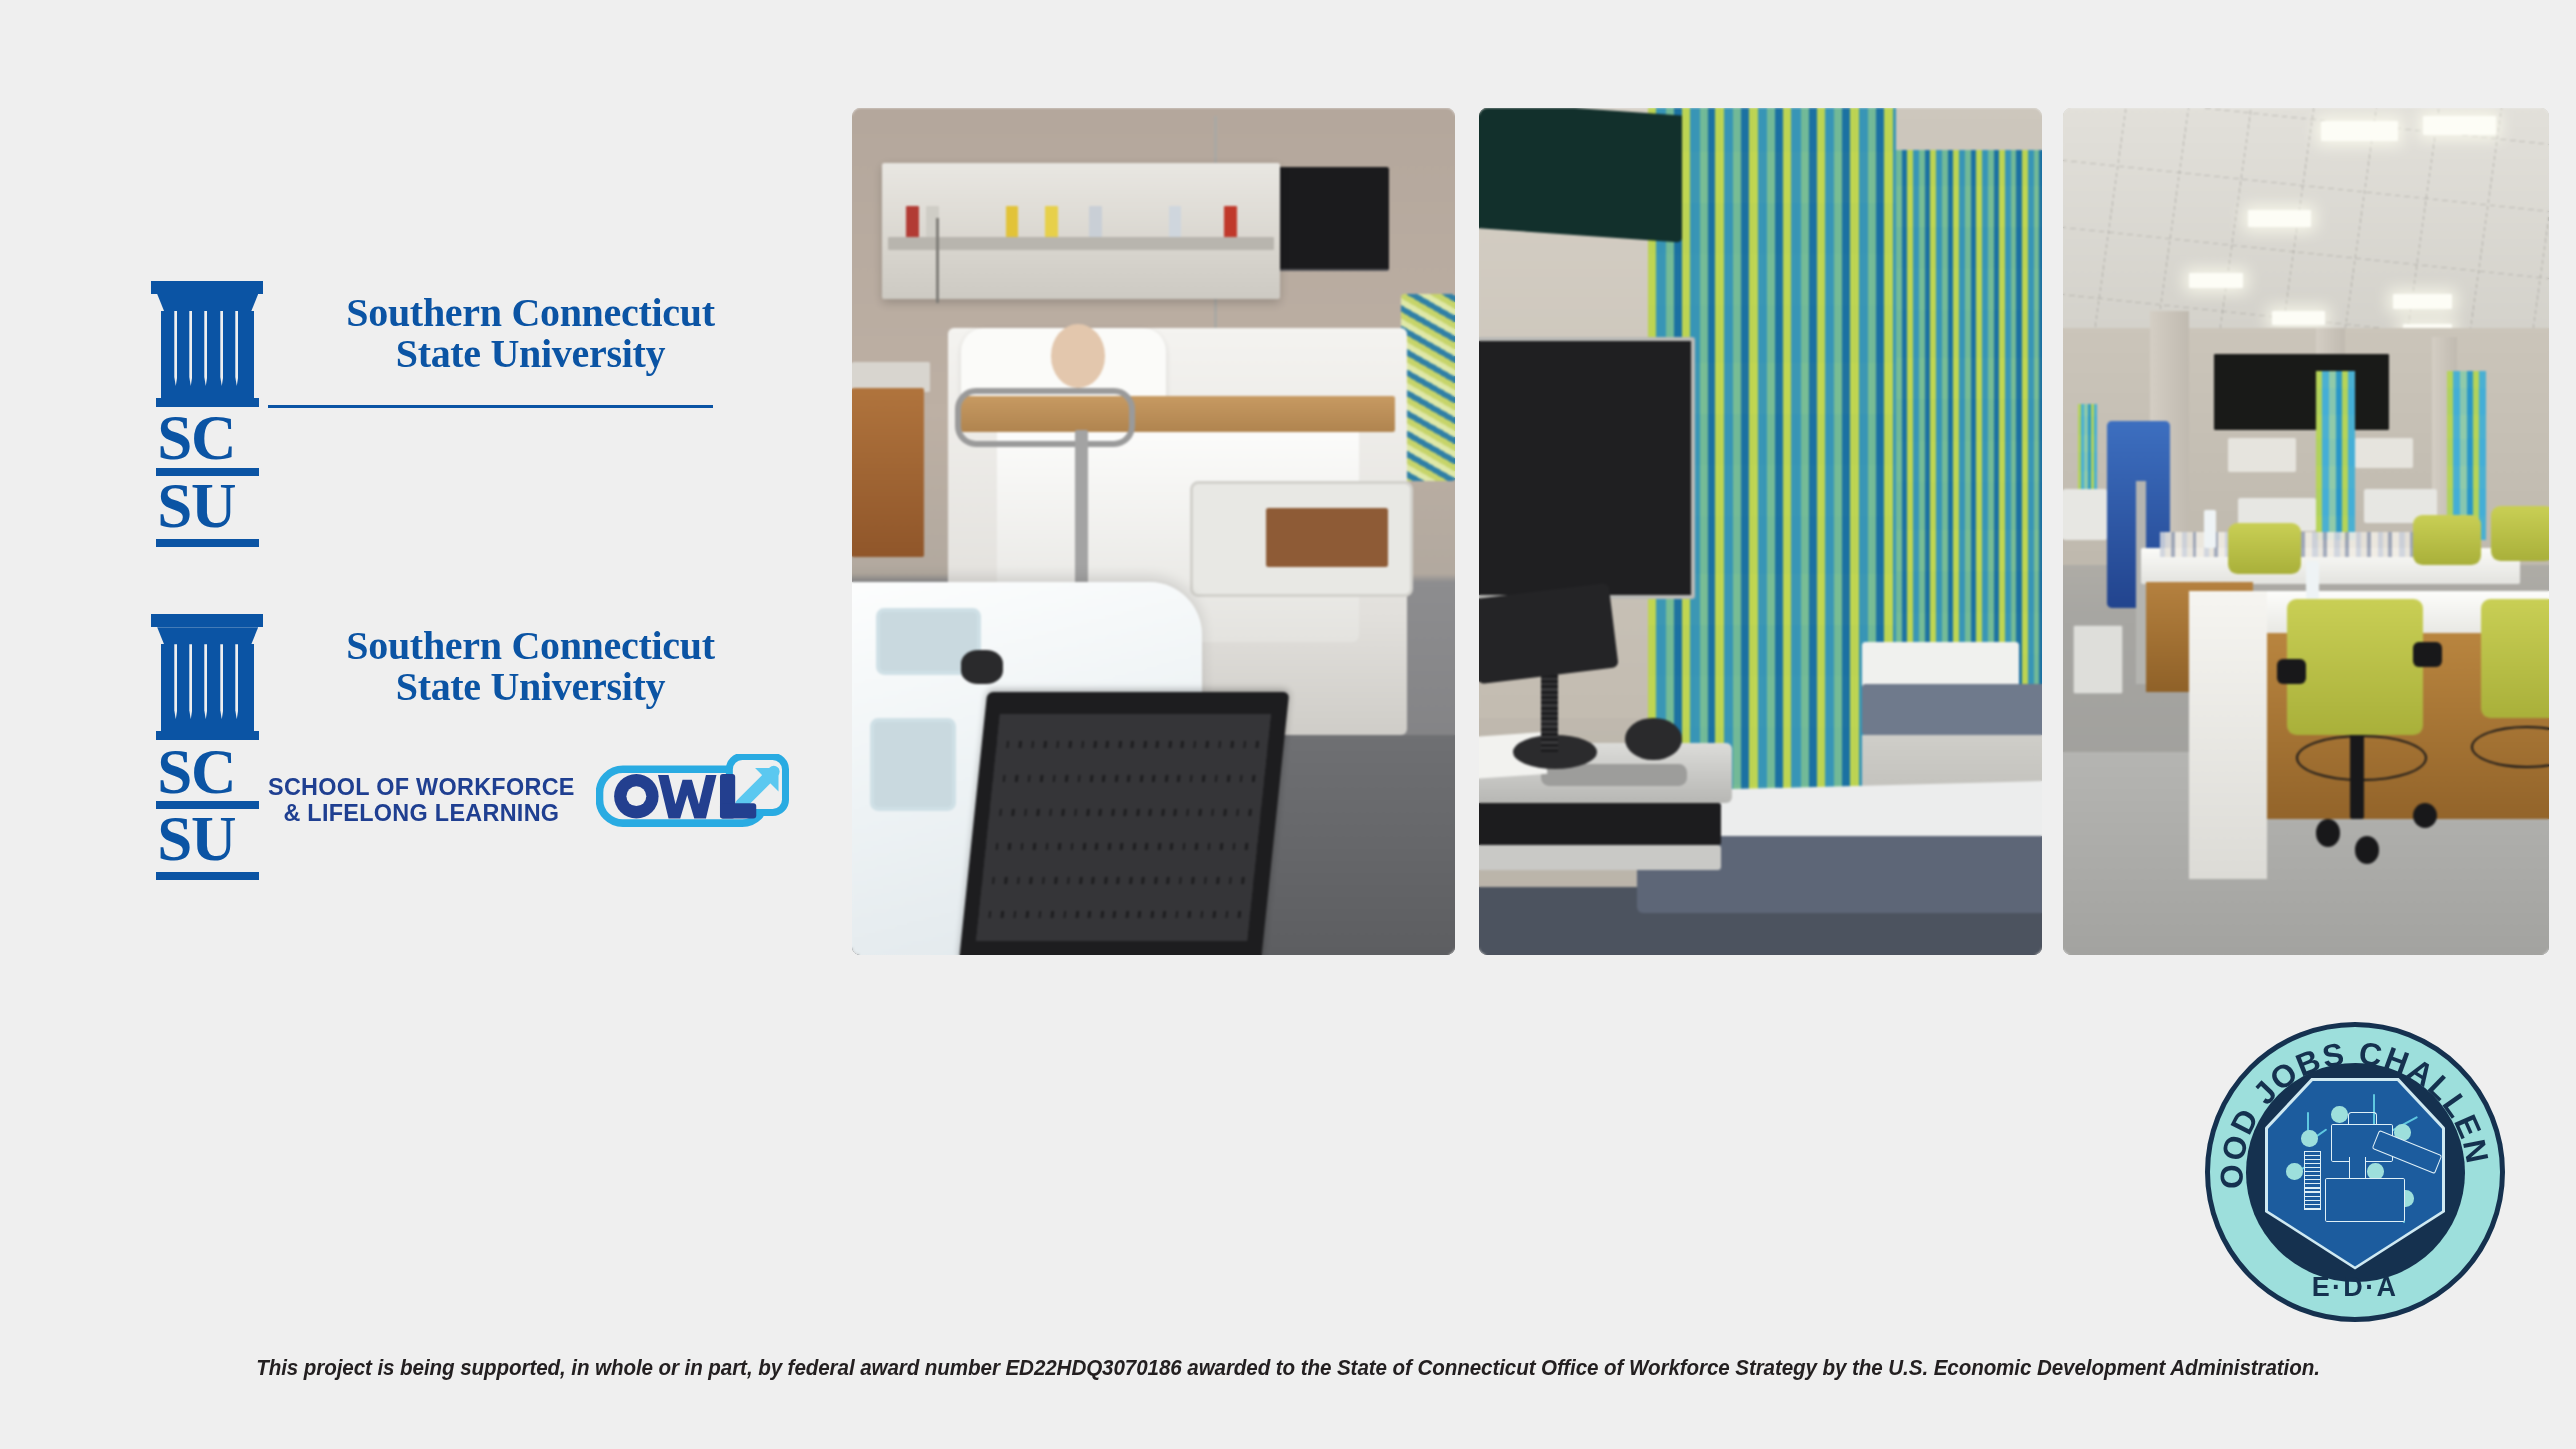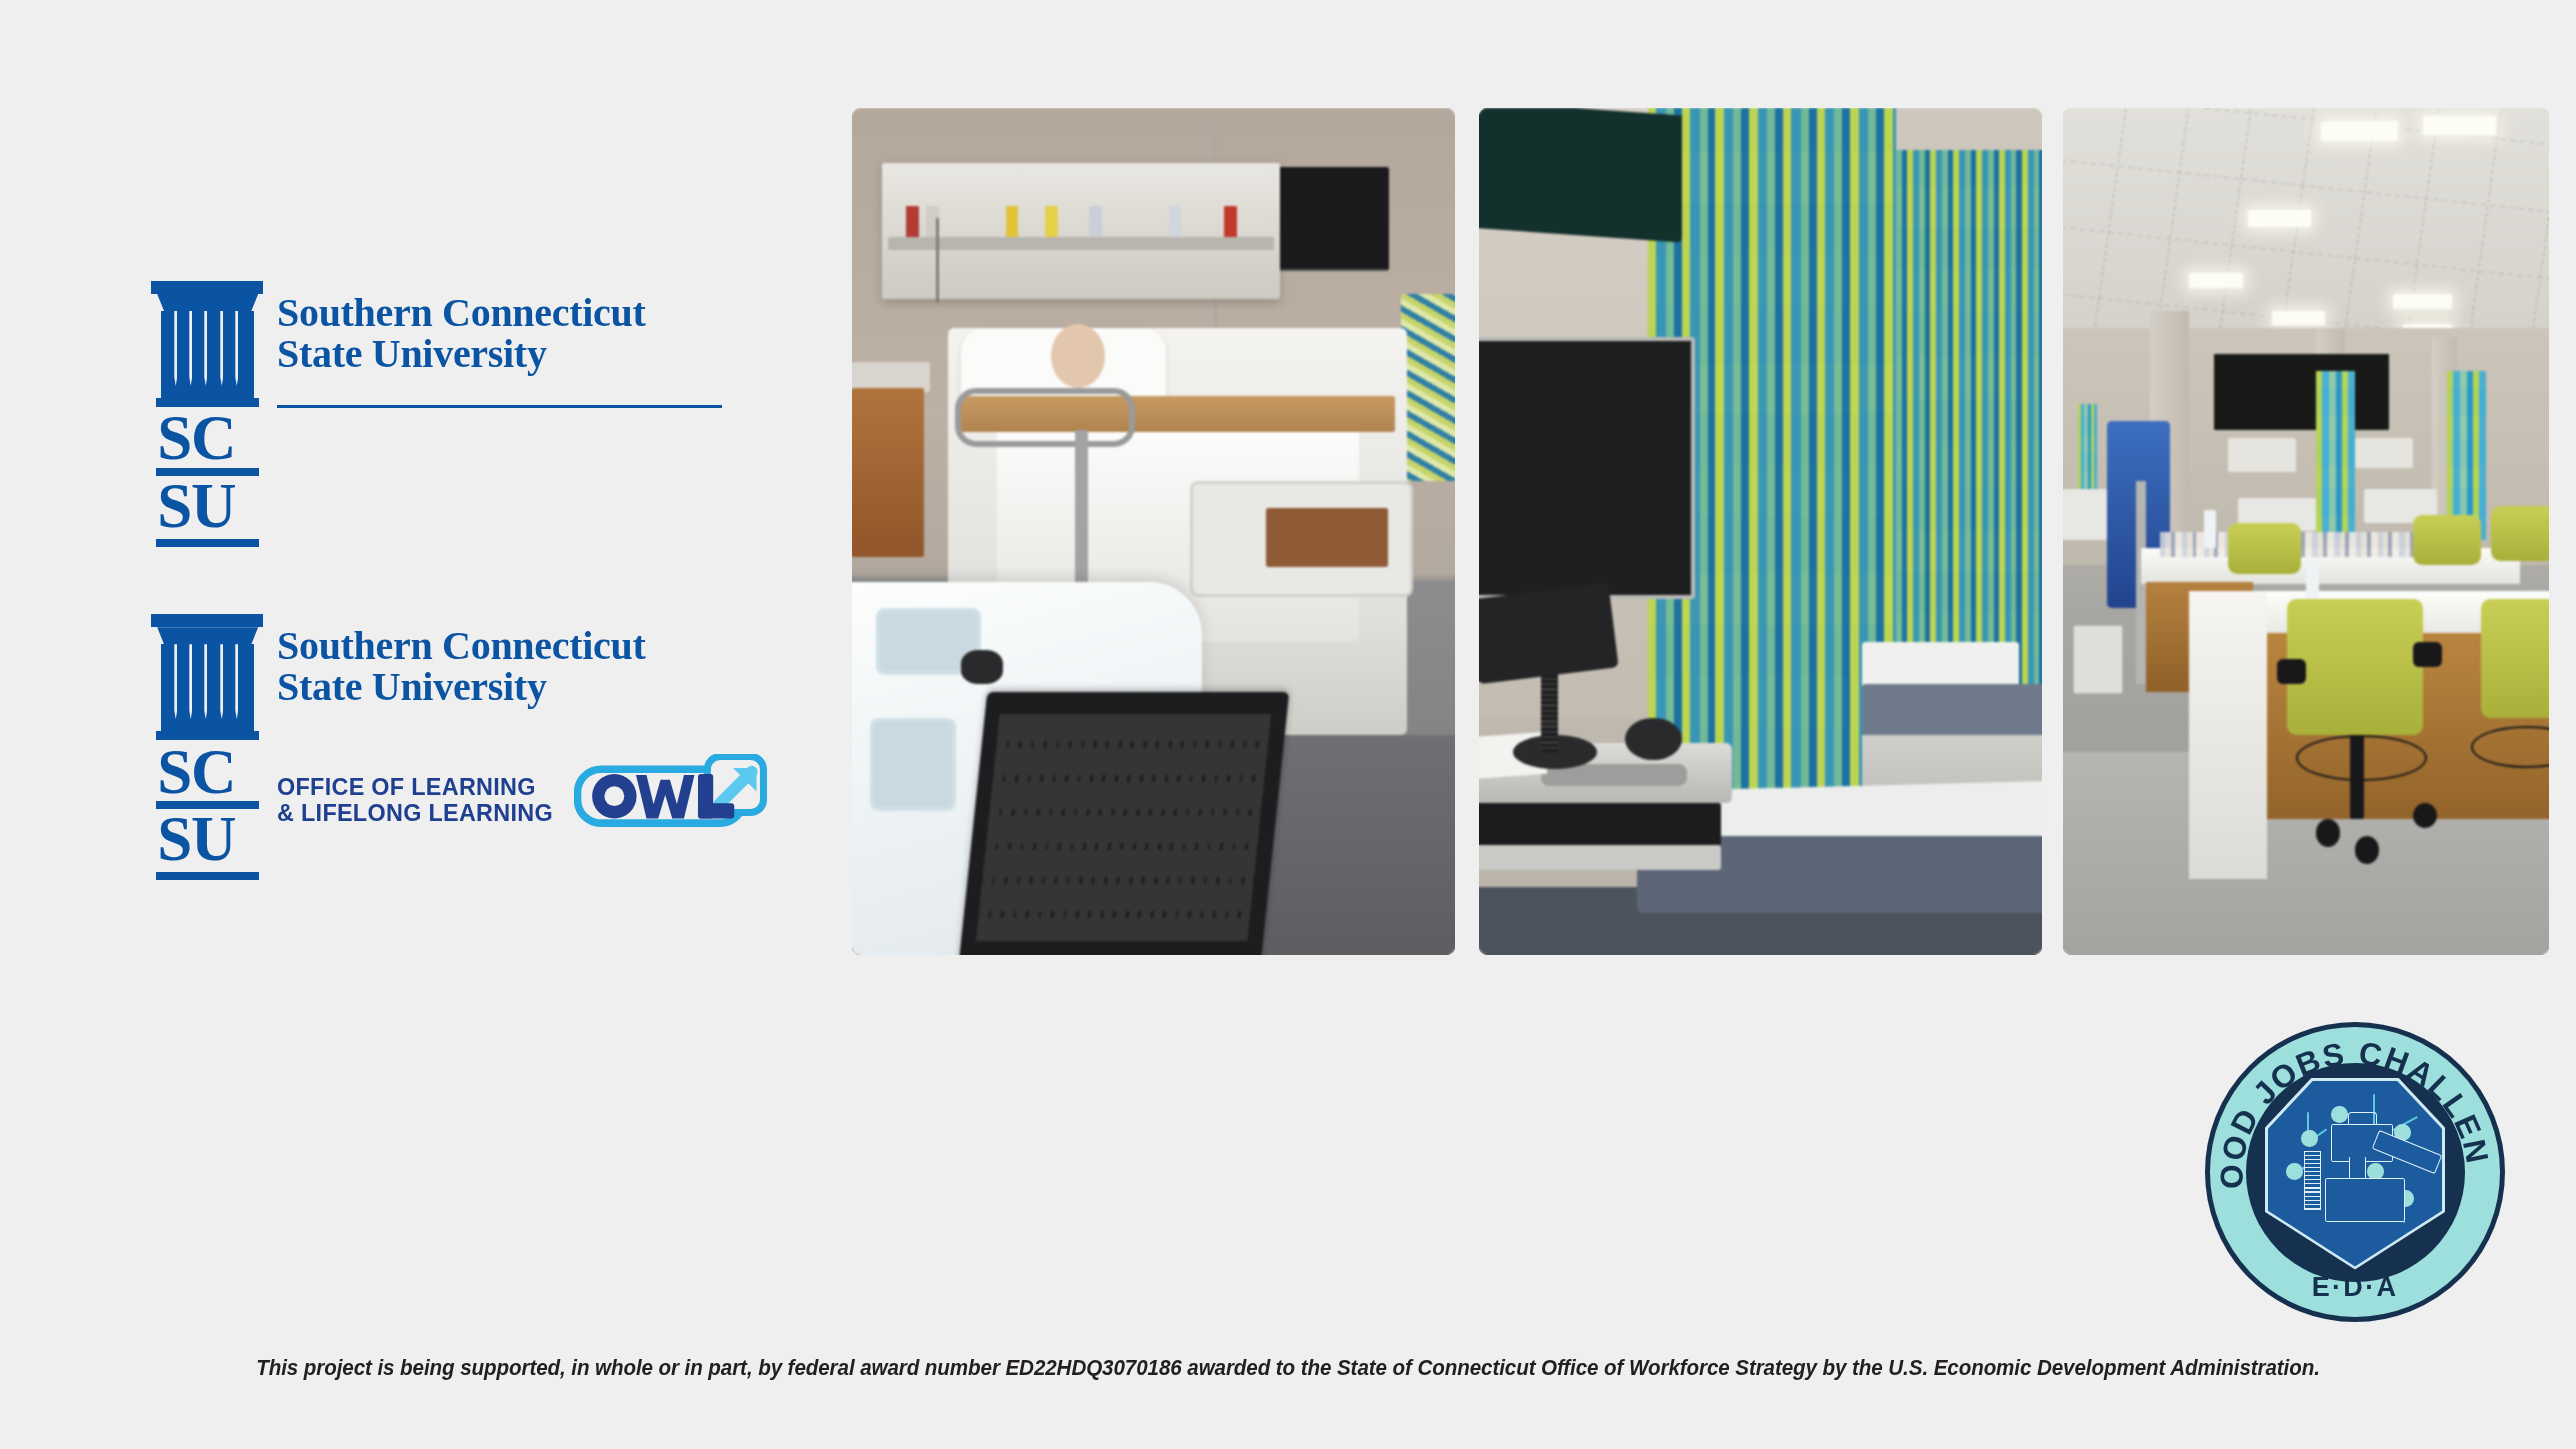--- a/index.html
+++ b/index.html
@@ -97,23 +97,24 @@
   .scsu-letters .rule {
     width: 103px;
     height: 7.6px;
     background: #0B54A4;
     margin: 2.3px 0 3.5px -1.2px;
   }
   .scsu-letters .rule.bottom { margin-top: 5.9px; }
 
   
   .scsu-words {
-    margin-left: 11px;
+    margin-left: 2px;
     padding-top: 10.5px;
     flex: 1 1 auto;
+    text-align: center;
   }
   .univ-name {
     font-family: "Liberation Serif", serif;
     font-weight: bold;
     color: #0B54A4;
     font-size: 40px;
     line-height: 1.04;
     letter-spacing: -0.3px;
     white-space: nowrap;
   }
@@ -668,21 +669,21 @@
           <div class="rule"></div>
           <div>SU</div>
           <div class="rule bottom"></div>
         </div>
       </div>
       <div class="scsu-words">
         <div class="univ-name">Southern Connecticut</div>
         <div class="univ-name">State University</div>
         <div class="owl-unit">
           <div class="owl-text">
-            <div>OFFICE OF LEARNING</div>
+            <div>SCHOOL OF WORKFORCE</div>
             <div>&amp; LIFELONG LEARNING</div>
           </div>
           <div class="owl-logo">
             <svg width="193" height="75" viewBox="0 0 330 128" role="img">
               <rect x="6" y="26" width="284" height="92" rx="40" ry="40" fill="none" stroke="#29ABE2" stroke-width="13"></rect>
               <rect x="228" y="4" width="96" height="96" rx="22" ry="22" fill="#efefef" stroke="#29ABE2" stroke-width="12"></rect>
               <path d="M248 86 L304 30" stroke="#5BC8F0" stroke-width="20" stroke-linecap="round"></path>
               <path d="M272 24 L312 24 L312 64 Z" fill="#5BC8F0"></path>
               <g fill="#233F8F">
                 <circle cx="69" cy="72" r="38"></circle>

